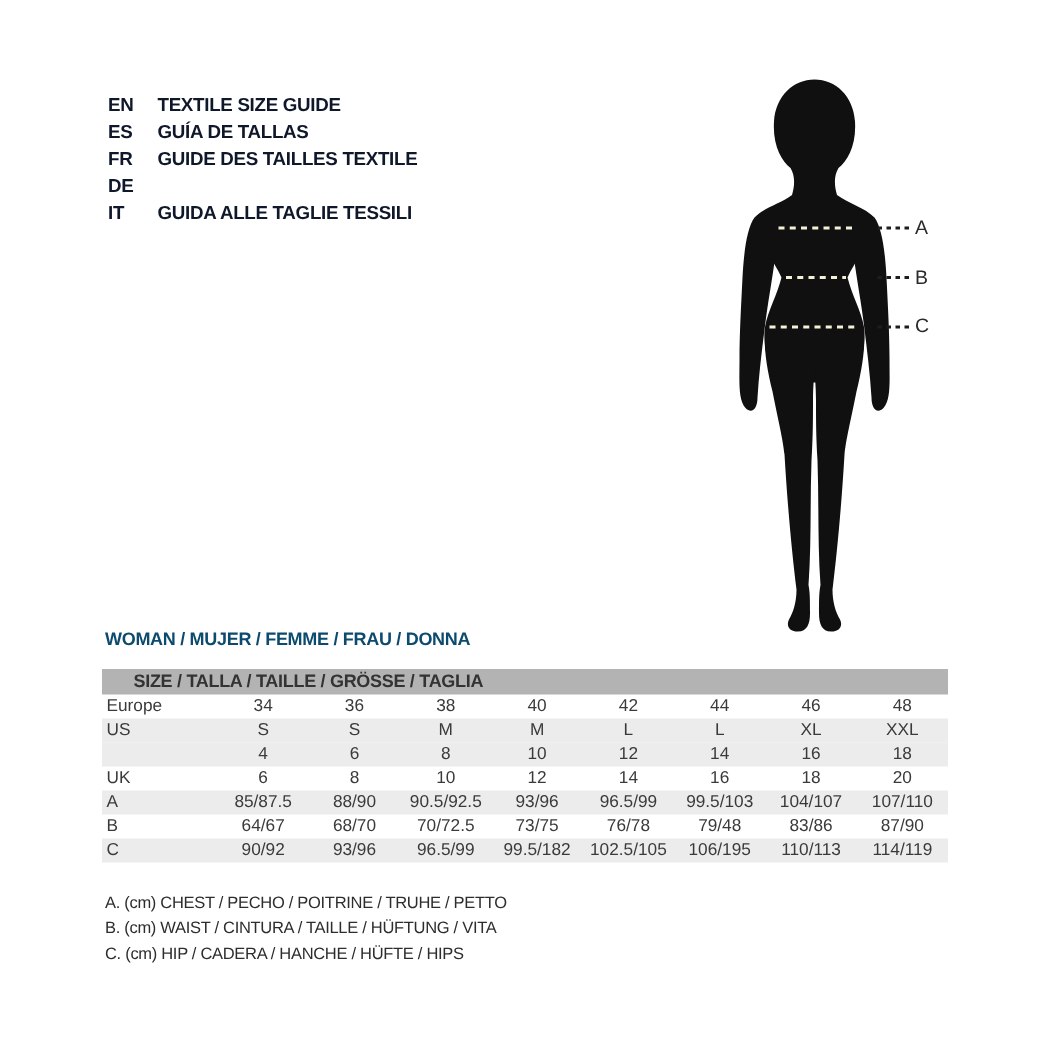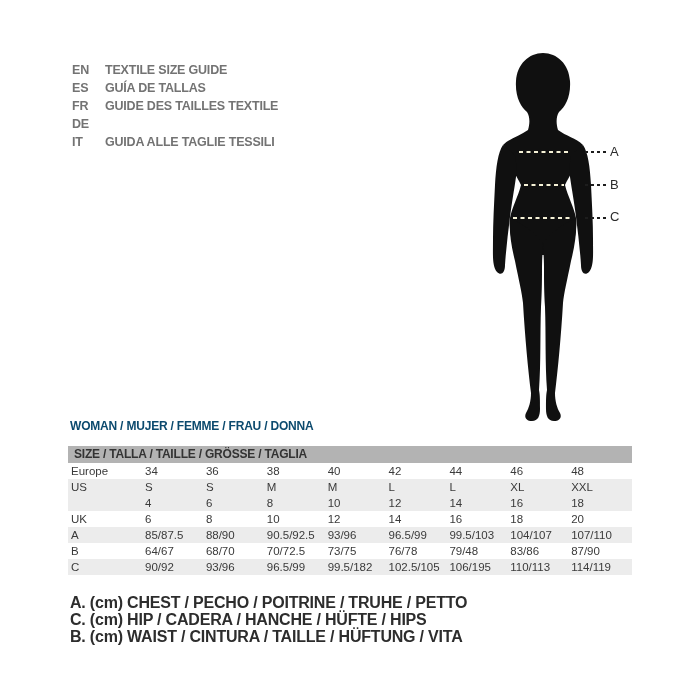--- a/index.html
+++ b/index.html
@@ -5,39 +5,39 @@
   html,body{margin:0;padding:0;}
   body{
     width:700px;height:700px;background:#ffffff;position:relative;overflow:hidden;
     font-family:"Liberation Sans",sans-serif;color:#222;
     -webkit-font-smoothing:antialiased;
   }
   .stage{position:absolute;left:0;top:0;width:700px;height:700px;}
 
   
   .langs{position:absolute;left:72px;top:61px;}
-  .lang-row{display:flex;height:18px;line-height:18px;font-size:12.5px;font-weight:bold;color:#737373;letter-spacing:-0.2px;}
+  .lang-row{display:flex;height:18px;line-height:18px;font-size:12.5px;font-weight:bold;color:#0f172a;letter-spacing:-0.2px;}
   .lang-code{width:33px;}
 
   
   .figure-svg{position:absolute;left:455px;top:45px;}
   .meas-label{position:absolute;left:610px;width:20px;font-size:13px;line-height:14px;color:#2b2b2b;}
 
   
   .gender-title{position:absolute;left:70px;top:419px;font-size:12px;font-weight:bold;color:#0c4a6e;letter-spacing:-0.2px;}
   .size-table{position:absolute;left:68px;top:446px;width:564px;}
-  .thead{height:17px;line-height:17px;background:#b3b3b3;font-size:12px;font-weight:bold;color:#333;padding-left:6px;box-sizing:border-box;letter-spacing:-0.2px;}
+  .thead{height:17px;line-height:17px;background:#b3b3b3;font-size:12px;font-weight:bold;color:#333;padding-left:21px;box-sizing:border-box;letter-spacing:-0.2px;}
   .trow{display:flex;height:16px;line-height:16px;font-size:11.5px;color:#3a3a3a;}
   .trow.shaded{background:#ececec;}
   .tlabel{width:77px;padding-left:3px;box-sizing:border-box;}
-  .tcell{flex:1;}
+  .tcell{flex:1;text-align:center;}
 
   
   .legend{position:absolute;left:70px;top:594px;}
-  .legend-line{height:17px;line-height:17px;font-size:16px;font-weight:bold;color:#2d2d2d;letter-spacing:-0.2px;}
+  .legend-line{height:17px;line-height:17px;font-size:11px;font-weight:normal;color:#2d2d2d;letter-spacing:-0.2px;}
 </style>
 </head>
 <body>
 
 <div class="stage">
 
   <div class="langs">
       <div class="lang-row">
         <span class="lang-code">EN</span>
         <span>TEXTILE SIZE GUIDE</span>
@@ -220,17 +220,17 @@
           <span class="tcell">102.5/105</span>
           <span class="tcell">106/195</span>
           <span class="tcell">110/113</span>
           <span class="tcell">114/119</span>
         </div>
       </div>
   </div>
 
   <div class="legend">
       <div class="legend-line">A. (cm) CHEST / PECHO / POITRINE / TRUHE / PETTO</div>
+      <div class="legend-line">B. (cm) WAIST / CINTURA / TAILLE / HÜFTUNG / VITA</div>
       <div class="legend-line">C. (cm) HIP / CADERA / HANCHE / HÜFTE / HIPS</div>
-      <div class="legend-line">B. (cm) WAIST / CINTURA / TAILLE / HÜFTUNG / VITA</div>
     </div>
 
 </div>
 
 </body></html>

